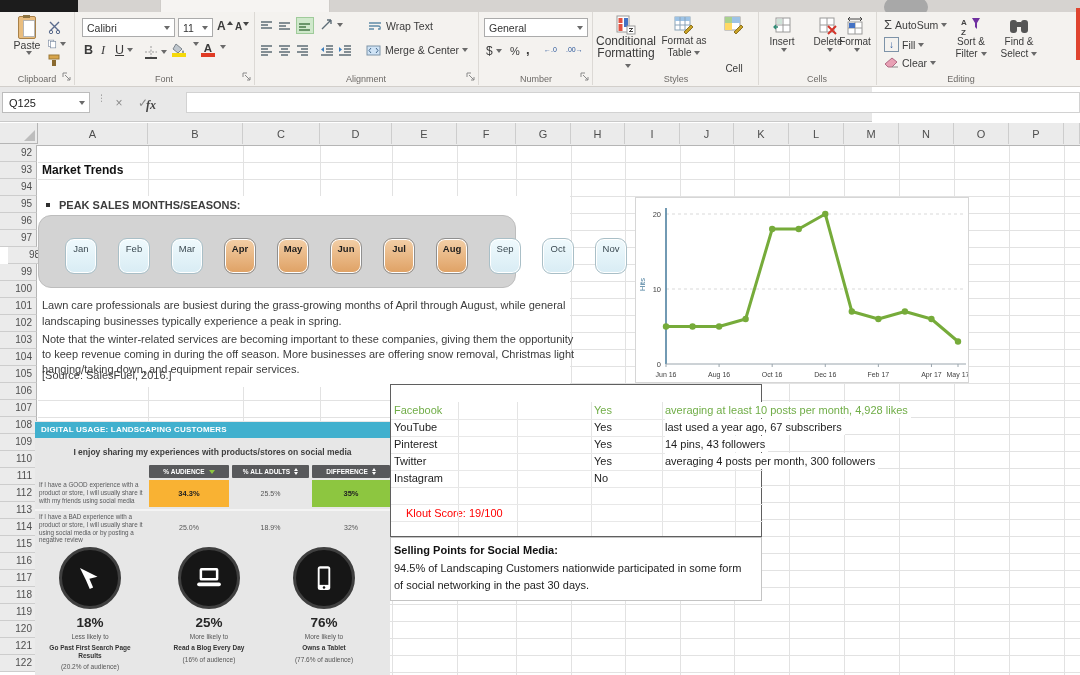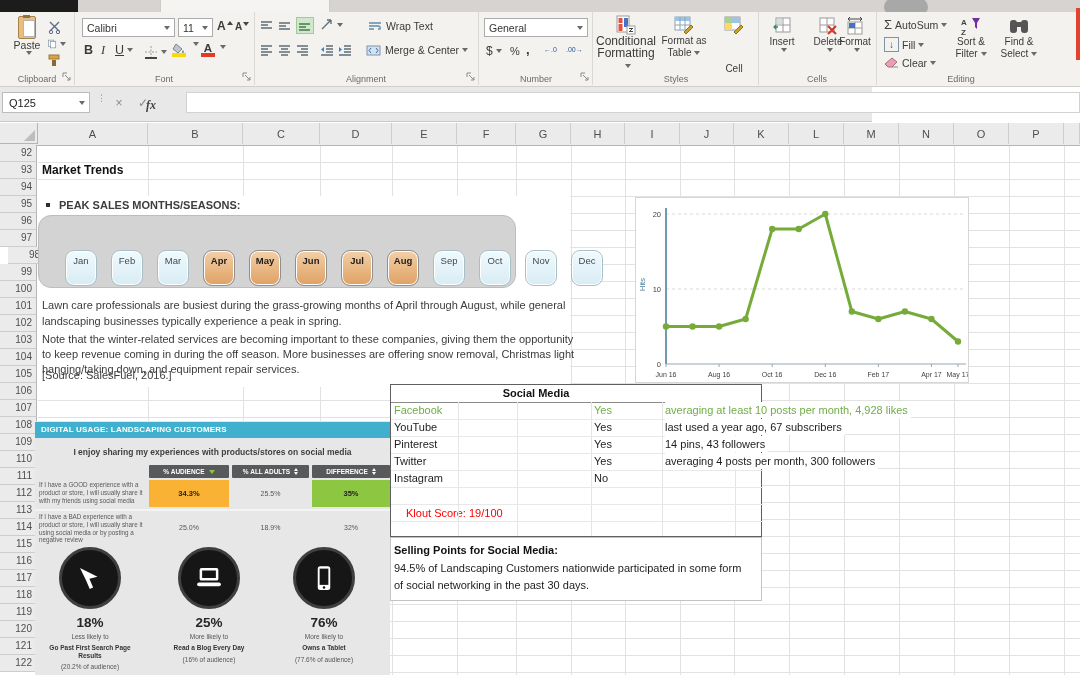--- a/index.html
+++ b/index.html
@@ -47,21 +47,21 @@
   .rowcell{position:absolute;left:0;width:37px;height:17px;background:#ebebeb;border-right:1px solid #b5b5b5;border-bottom:1px solid #cdcdcd;font-size:10px;color:#4e4e4e;text-align:right;padding-right:4px;box-sizing:border-box;line-height:16px;z-index:5;}
   .vl{position:absolute;width:1px;background:#e2e2e2;}
   .hl{position:absolute;height:1px;background:#e2e2e2;}
 
   
   #textbox-bg{position:absolute;left:38px;top:196px;width:532px;height:191px;background:#fff;z-index:8;}
   #market-trends{position:absolute;left:42px;top:163px;font-size:12px;font-weight:bold;color:#111;z-index:9;}
   #peak-heading{position:absolute;left:46px;top:199px;font-size:11px;font-weight:bold;color:#3d3d3d;z-index:9;display:flex;align-items:center;}
   #peak-bullet{width:4px;height:4px;background:#2f2f2f;margin-right:9px;}
   #months-panel{position:absolute;left:38px;top:215px;width:478px;height:73px;background:#d3d3d3;border:1px solid #bdbdbd;border-radius:13px;z-index:9;box-sizing:border-box;}
-  #months-row{position:absolute;left:26px;top:22px;display:flex;gap:14px;margin-top:12px;}
+  #months-row{position:absolute;left:26px;top:22px;display:flex;gap:21px;}
   .month{width:32px;height:36px;border-radius:9px;background:linear-gradient(#f0fafd,#d8ecf4);border:1px solid #a9bfc7;box-shadow:inset 0 0 0 1px #fff;display:flex;align-items:flex-start;justify-content:center;padding-top:4px;font-size:9.5px;color:#3c4a52;box-sizing:border-box;}
   .month.active{background:linear-gradient(#f3cfa7,#dfa164);border:1px solid #8f8f8f;font-weight:bold;color:#1d1d1d;}
   #para1{position:absolute;left:42px;top:298px;width:534px;font-size:11px;line-height:15.5px;color:#3b3b3b;z-index:9;}
   #para2{position:absolute;left:42px;top:332px;width:534px;font-size:11px;line-height:15px;color:#3b3b3b;z-index:9;}
   #source-line{position:absolute;left:42px;top:369px;font-size:11px;color:#3b3b3b;z-index:9;}
 
   
   #chart-box{position:absolute;left:635px;top:197px;width:334px;height:186px;background:#fff;border:1px solid #d6d6d6;z-index:9;overflow:hidden;box-sizing:border-box;}
 
   
@@ -624,21 +624,20 @@
         <circle cx="189.27272727272728" cy="16" r="3.2" fill="#76ab3a"></circle>
         <circle cx="215.8181818181818" cy="113.5" r="3.2" fill="#76ab3a"></circle>
         <circle cx="242.36363636363637" cy="121" r="3.2" fill="#76ab3a"></circle>
         <circle cx="268.9090909090909" cy="113.5" r="3.2" fill="#76ab3a"></circle>
         <circle cx="295.45454545454544" cy="121" r="3.2" fill="#76ab3a"></circle>
         <circle cx="322" cy="143.5" r="3.2" fill="#76ab3a"></circle>
       </svg>
   </div>
 
   <div id="social-block">
-    <div id="social-title">Social Media</div>
     <div id="social-rows">
         <div class="srow" style="top: 17px;">
           <span class="s-name" style="color: rgb(112, 173, 71);">Facebook</span>
           <span class="s-used" style="color: rgb(112, 173, 71);">Yes</span>
           <span class="s-note" style="color: rgb(112, 173, 71);">averaging at least 10 posts per month, 4,928 likes</span>
         </div>
         <div class="srow" style="top: 34px;">
           <span class="s-name">YouTube</span>
           <span class="s-used">Yes</span>
           <span class="s-note">last used a year ago, 67 subscribers</span>

